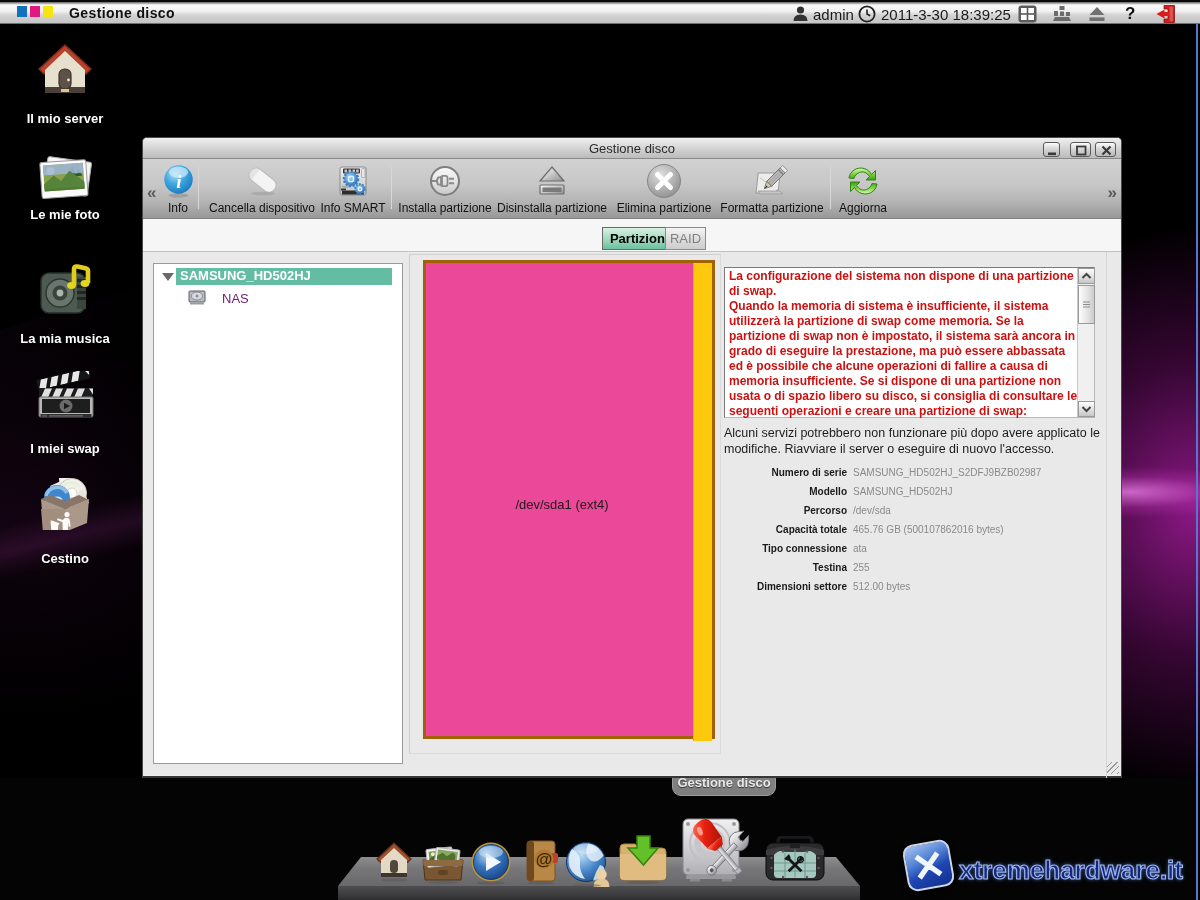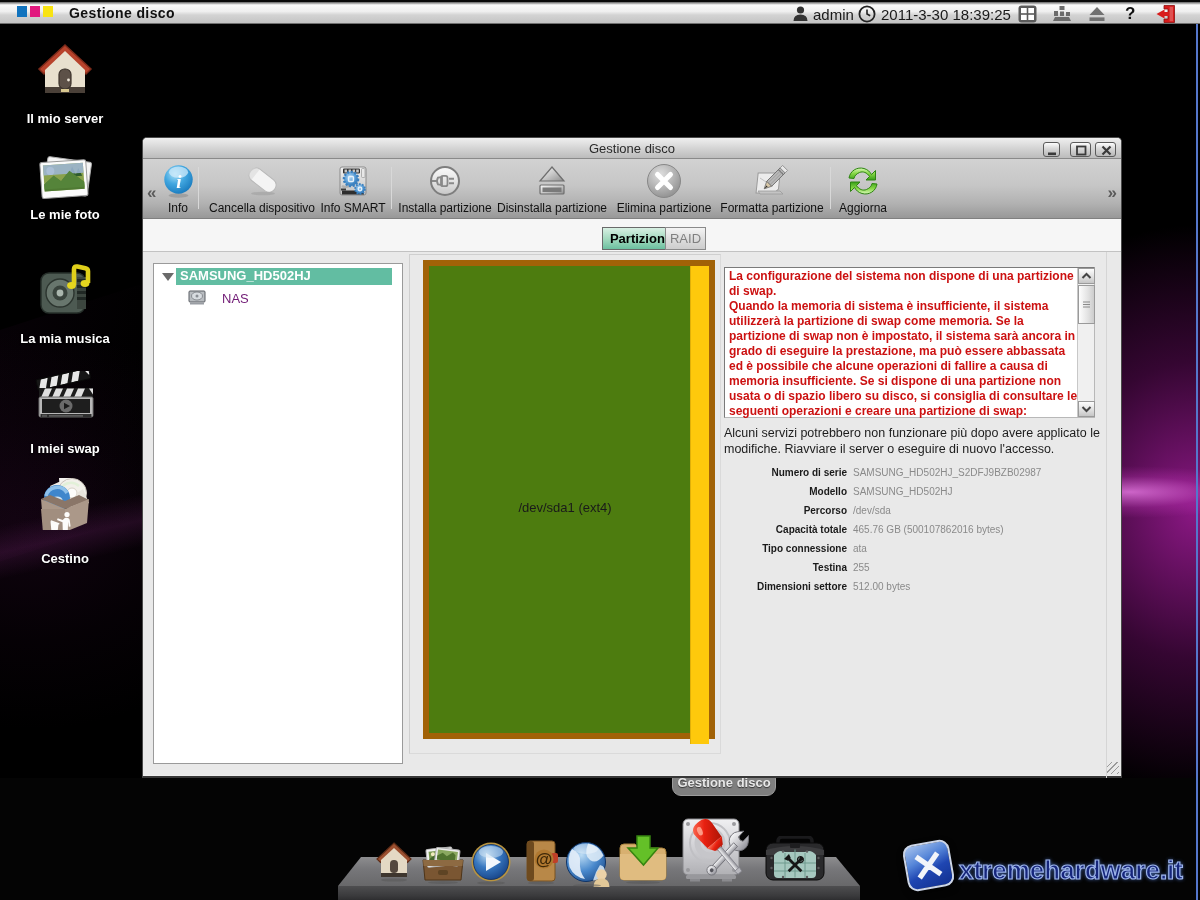--- a/index.html
+++ b/index.html
@@ -65,21 +65,21 @@
 
 #tree{position:absolute;left:10px;top:11px;width:250px;height:501px;background:#fff;border:1px solid #9a9a9a;}
 #tree .sel{position:absolute;left:22px;top:4px;width:216px;height:17px;background:#62bda2;
   color:#fff;font-weight:bold;font-size:13px;line-height:16px;padding-left:4px;}
 #tree .tri{position:absolute;left:8px;top:9px;width:0;height:0;border-left:6px solid transparent;
   border-right:6px solid transparent;border-top:8px solid #6a6a6a;}
 #tree .nas{position:absolute;left:56px;top:27px;font-size:13px;color:#701a75;margin-left:12px;}
 
 
 #pviz{position:absolute;left:266px;top:2px;width:312px;height:500px;border:1px solid #dadada;border-top-color:#cfcfcf;border-left-color:#cfcfcf;}
-#pbox{position:absolute;left:13px;top:5px;width:292px;height:479px;border:6px solid #a16207;background:#4d7c0f;}
+#pbox{position:absolute;left:13px;top:5px;width:292px;height:479px;border:3px solid #a16207;background:#ec4899;}
 #pyellow{position:absolute;right:0;top:0;width:19px;height:478px;background:#fec90c;border-left:1px solid #e0b009;}
 #plabel{position:absolute;left:0;top:234px;width:272px;text-align:center;font-size:13px;color:#1a1a1a;}
 
 
 #rpanel{position:absolute;left:575px;top:0;width:403px;height:526px;font-size:13px;}
 #redbox{position:absolute;left:6px;top:15px;width:371px;height:151px;background:#fff;
   border-top:1px solid #7a7a7a;border-left:1px solid #7a7a7a;border-right:1px solid #b8b8b8;border-bottom:1px solid #b8b8b8;}
 #redtext{position:absolute;left:4px;top:1px;width:352px;color:#cc1111;font-weight:bold;font-size:12px;line-height:15px;white-space:nowrap;}
 #rscroll{position:absolute;right:0;top:0;width:17px;height:149px;background:#f0f0f0;border-left:1px solid #c8c8c8;}
 .sbtn{position:absolute;left:0;width:17px;height:16px;border:1px solid #9a9a9a;

